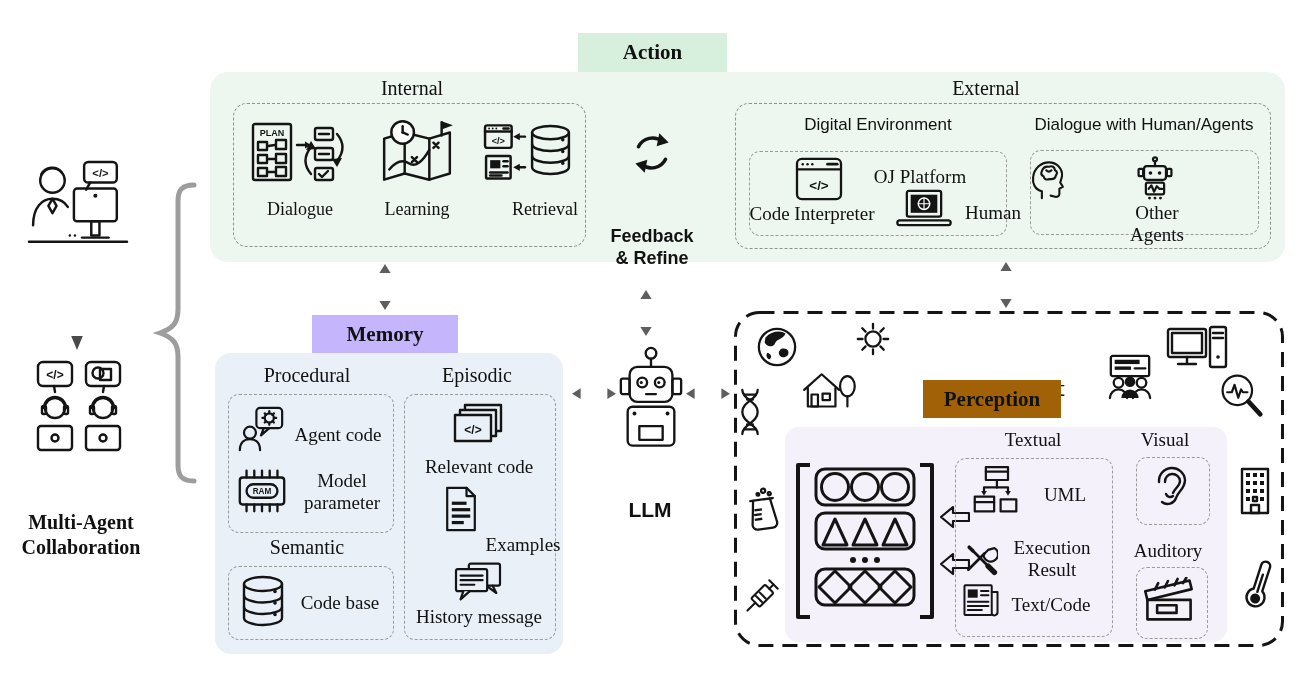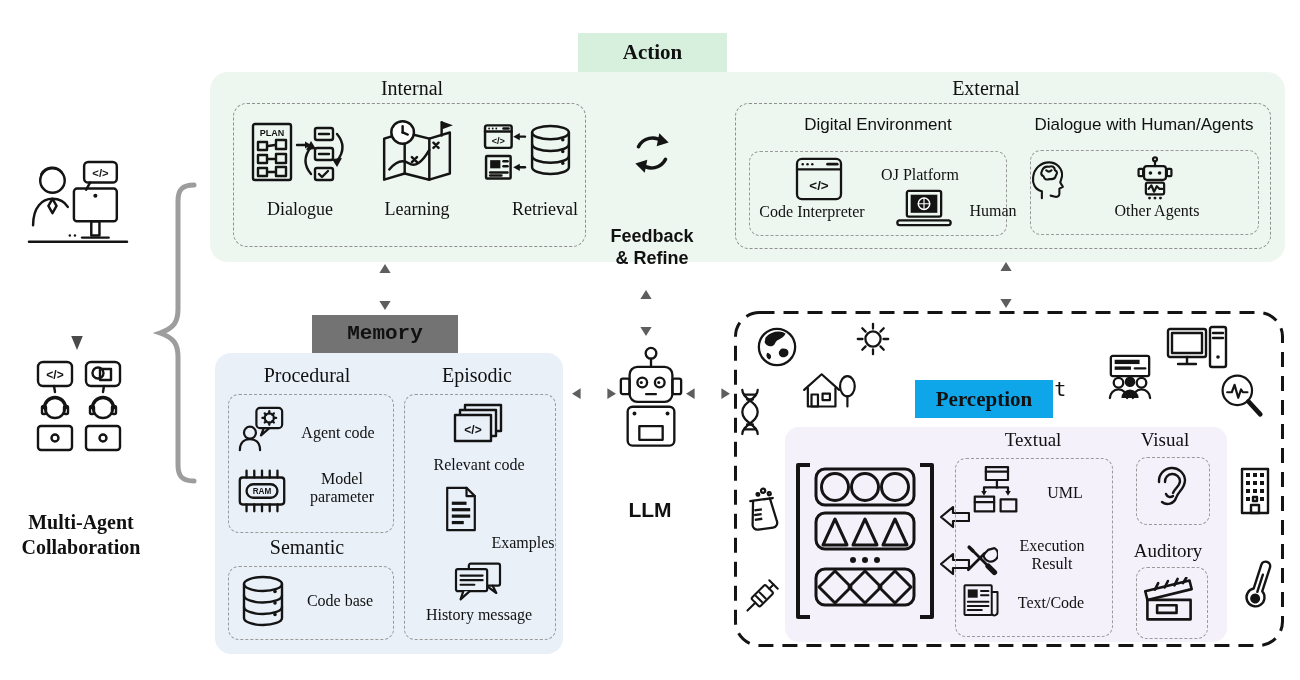--- a/index.html
+++ b/index.html
@@ -3,31 +3,31 @@
 <meta charset="utf-8">
 <style>
   html,body{margin:0;padding:0;background:#fff;}
   #canvas{position:relative;width:1300px;height:680px;background:#fff;overflow:hidden;
           font-family:"Liberation Serif",serif;color:#111;}
   .abs{position:absolute;}
   .ctr{text-align:center;margin-top:44px;}
   .tag{font-weight:bold;font-size:21px;text-align:center;font-family:"Liberation Serif",serif;}
   .h1{font-size:20px;text-align:center;}
   .h2{font-family:"Liberation Sans",sans-serif;font-size:17px;text-align:center;}
-  .lbl{font-size:16px;text-align:center;line-height:1.15;}
+  .lbl{font-size:19px;text-align:center;line-height:1.15;}
   .sans-b{font-family:"Liberation Sans",sans-serif;font-weight:bold;}
   .serif-b{font-weight:bold;}
   .dash{border:1.6px dashed #8f8f8f;border-radius:14px;}
   .dash-sm{border:1.5px dashed #9a9a9a;border-radius:11px;}
   .panel-green{background:#edf6ef;border-radius:18px;}
   .panel-blue{background:#e9f0f8;border-radius:16px;}
   .panel-purple{background:#f4f1fb;border-radius:14px;}
   .tag-green{background:#d7efdd;}
-  .tag-blue{background:#737373;font-family:Liberation Mono, monospace;}
-  .tag-purple{background:#0ea5e9;}
+  .tag-blue{background:#c4b5fd;}
+  .tag-purple{background:#a16207;margin-left:8px;}
   .mono{font-family:"DejaVu Sans Mono","Liberation Mono",monospace;}
   .ico svg{display:block;width:100%;height:100%;}
   .ico svg *{stroke:#141414;stroke-width:2.4;fill:none;stroke-linecap:round;stroke-linejoin:round;}
   .ico svg .f{fill:#141414;stroke:none;}
   .ico svg .wf{fill:#fff;}
   .ico svg .bgf{fill:#e9f0f8;}
   .ico svg text{stroke:none;fill:#141414;font-family:"Liberation Sans",sans-serif;font-weight:bold;}
   .garrow svg *{stroke:none;}
   .mtx svg *{stroke:#141414;stroke-width:3;fill:none;stroke-linejoin:round;}
   .mtx svg .f{fill:#141414;stroke:none;}

